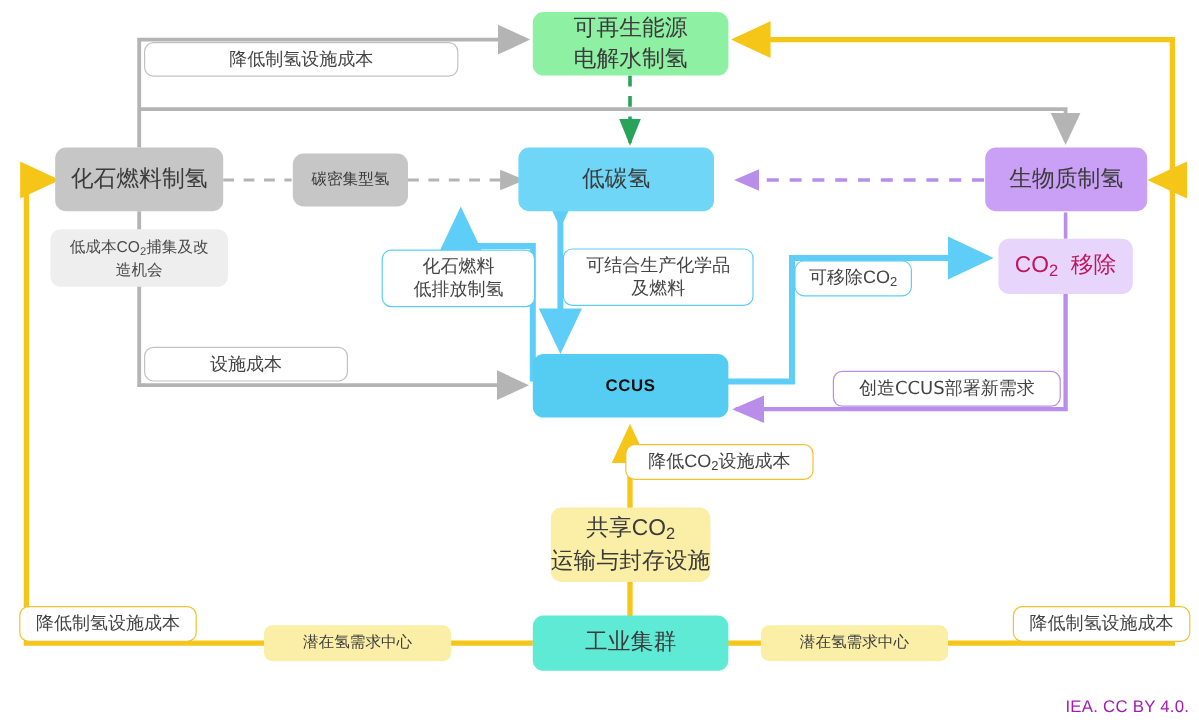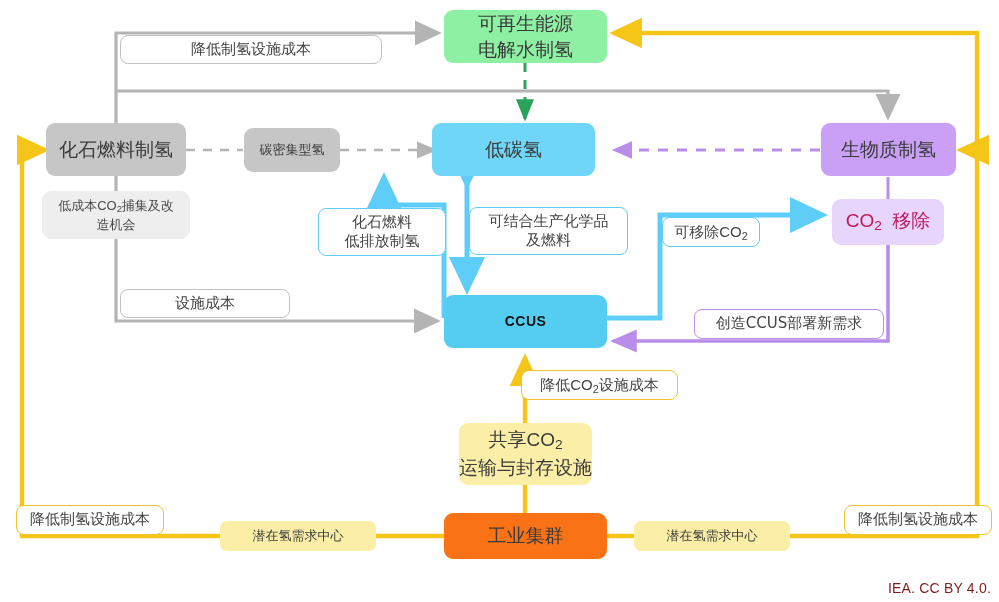--- a/index.html
+++ b/index.html
@@ -44,27 +44,27 @@
   .lbl.yellow{border-color:#f2c230;}
 
   .n-grey{background:#c6c6c6;}
   .n-greylight{background:#eeeeee;color:#4a4a4a;}
   .n-green{background:#8ef0a3;}
   .n-blue{background:#6fd6f7;}
   .n-blue-strong{background:#55cdf3;font-weight:bold;color:#111;font-size:14px;letter-spacing:.5px;text-align:center;}
   .n-purple{background:#c9a0f5;}
   .n-purplelight{background:#e8d5fb;color:#be185d;}
   .n-yellow{background:#fbefa8;}
-  .n-yellow-strong{background:#f97316;color:#3b3b3b;}
+  .n-yellow-strong{background:#5eead4;color:#3b3b3b;}
 
   .credit{
     position:absolute;
     right:8px;bottom:6px;
     font-size:14px;
-    color:#7f1d1d;
+    color:#a21caf;
     letter-spacing:.2px;
     z-index:5;
   }
   sub{font-size:.72em;vertical-align:-0.25em;}
   .cjk{font-family:"DejaVu Sans","Liberation Sans",sans-serif;}
 </style>
 </head>
 <body>
 
 <div id="stage">

